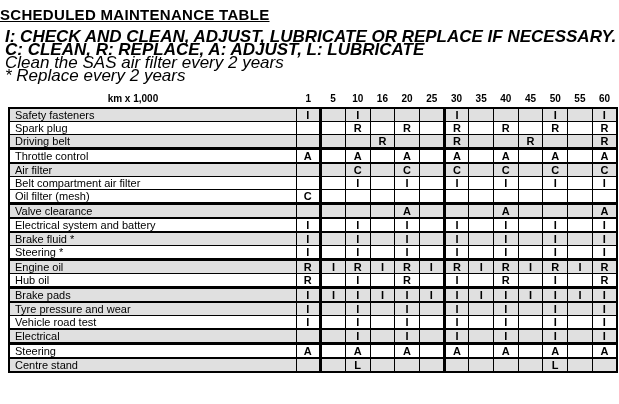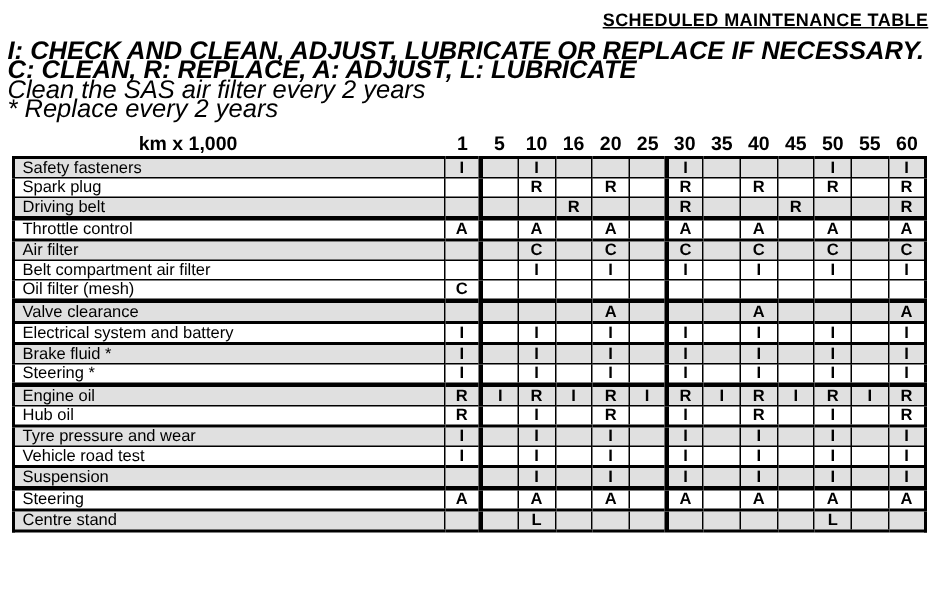--- a/index.html
+++ b/index.html
@@ -9,23 +9,23 @@
     width: 619px;
     height: 404px;
     overflow: hidden;
     font-family: "Liberation Sans", sans-serif;
     color: #000;
   }
   .page { position: relative; width: 619px; height: 404px; }
 
   .title {
     margin-top: 6px;
-    text-align: right;
+    text-align: left;
     font-weight: bold;
-    font-size: 12px;
+    font-size: 15px;
     text-decoration: underline;
     letter-spacing: 0.3px;
   }
 
   .notes {
     margin: 7px 0 0 5px;
     font-style: italic;
     font-size: 17px;
     line-height: 13px;
   }
@@ -46,21 +46,21 @@
     font-size: 11px;
     overflow: hidden;
     white-space: nowrap;
   }
 
   
   td.hcell {
     border: none;
     background: transparent;
     font-weight: bold;
-    font-size: 13px;
+    font-size: 10px;
     height: 16px;
     vertical-align: bottom;
     padding-bottom: 2px;
     text-align: center;
   }
   td.hcell .unit {
     display: block;
     width: 52%;
     text-align: right;
   }
@@ -326,20 +326,36 @@
           <td class="val">R</td>
           <td class="val vthick"></td>
           <td class="val">I</td>
           <td class="val"></td>
           <td class="val">R</td>
           <td class="val"></td>
           <td class="val">I</td>
           <td class="val"></td>
           <td class="val vlast">R</td>
         </tr>
+        <tr class="shaded sep-thick">
+          <td class="lbl">Brake pads</td>
+          <td class="val vthick">I</td>
+          <td class="val">I</td>
+          <td class="val">I</td>
+          <td class="val">I</td>
+          <td class="val">I</td>
+          <td class="val vthick">I</td>
+          <td class="val">I</td>
+          <td class="val">I</td>
+          <td class="val">I</td>
+          <td class="val">I</td>
+          <td class="val">I</td>
+          <td class="val">I</td>
+          <td class="val vlast">I</td>
+        </tr>
         <tr class="shaded sep-medium">
           <td class="lbl">Tyre pressure and wear</td>
           <td class="val vthick">I</td>
           <td class="val"></td>
           <td class="val">I</td>
           <td class="val"></td>
           <td class="val">I</td>
           <td class="val vthick"></td>
           <td class="val">I</td>
           <td class="val"></td>
@@ -359,21 +375,21 @@
           <td class="val vthick"></td>
           <td class="val">I</td>
           <td class="val"></td>
           <td class="val">I</td>
           <td class="val"></td>
           <td class="val">I</td>
           <td class="val"></td>
           <td class="val vlast">I</td>
         </tr>
         <tr class="shaded sep-medium">
-          <td class="lbl">Suspension</td>
+          <td class="lbl">Electrical</td>
           <td class="val vthick"></td>
           <td class="val"></td>
           <td class="val">I</td>
           <td class="val"></td>
           <td class="val">I</td>
           <td class="val vthick"></td>
           <td class="val">I</td>
           <td class="val"></td>
           <td class="val">I</td>
           <td class="val"></td>

